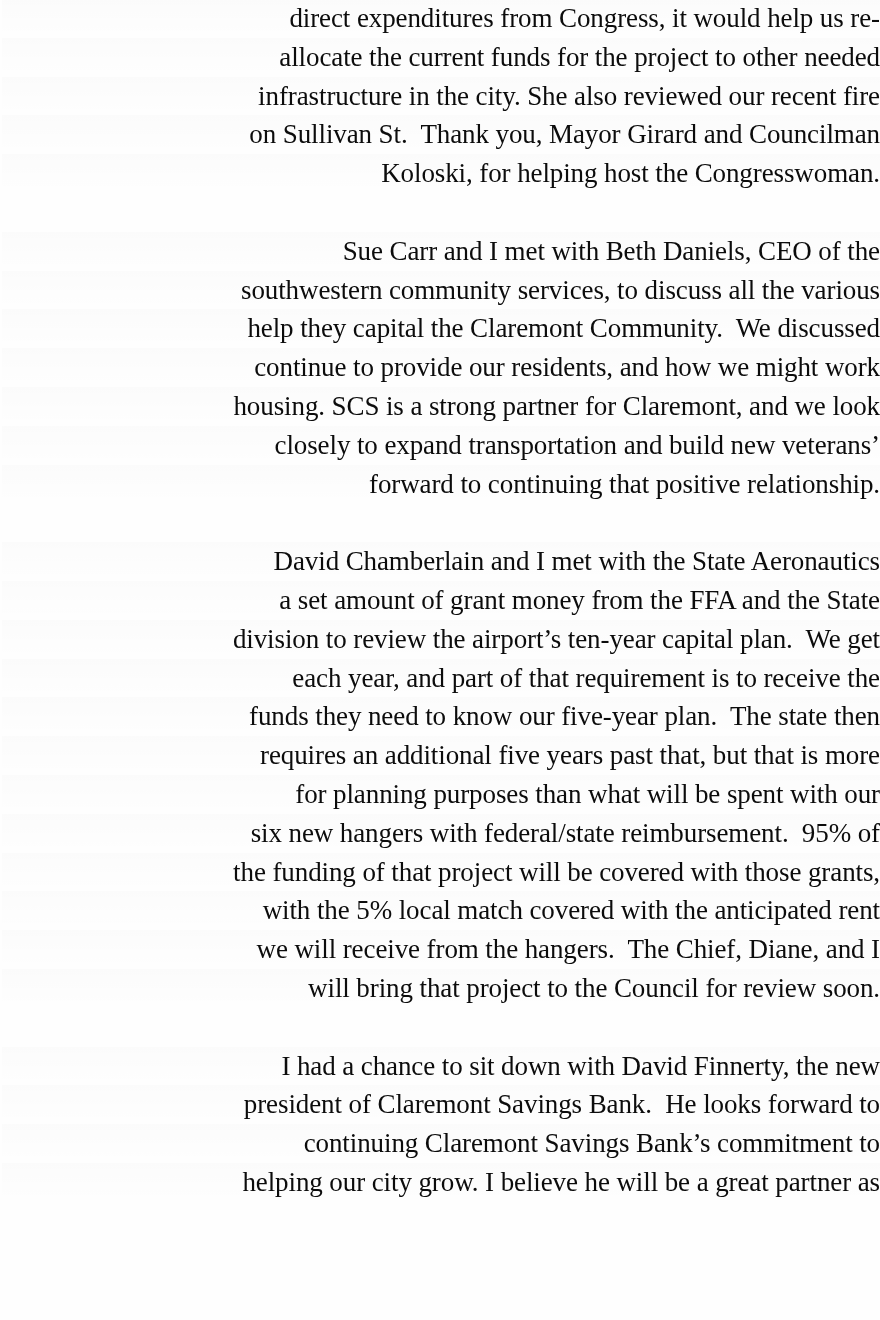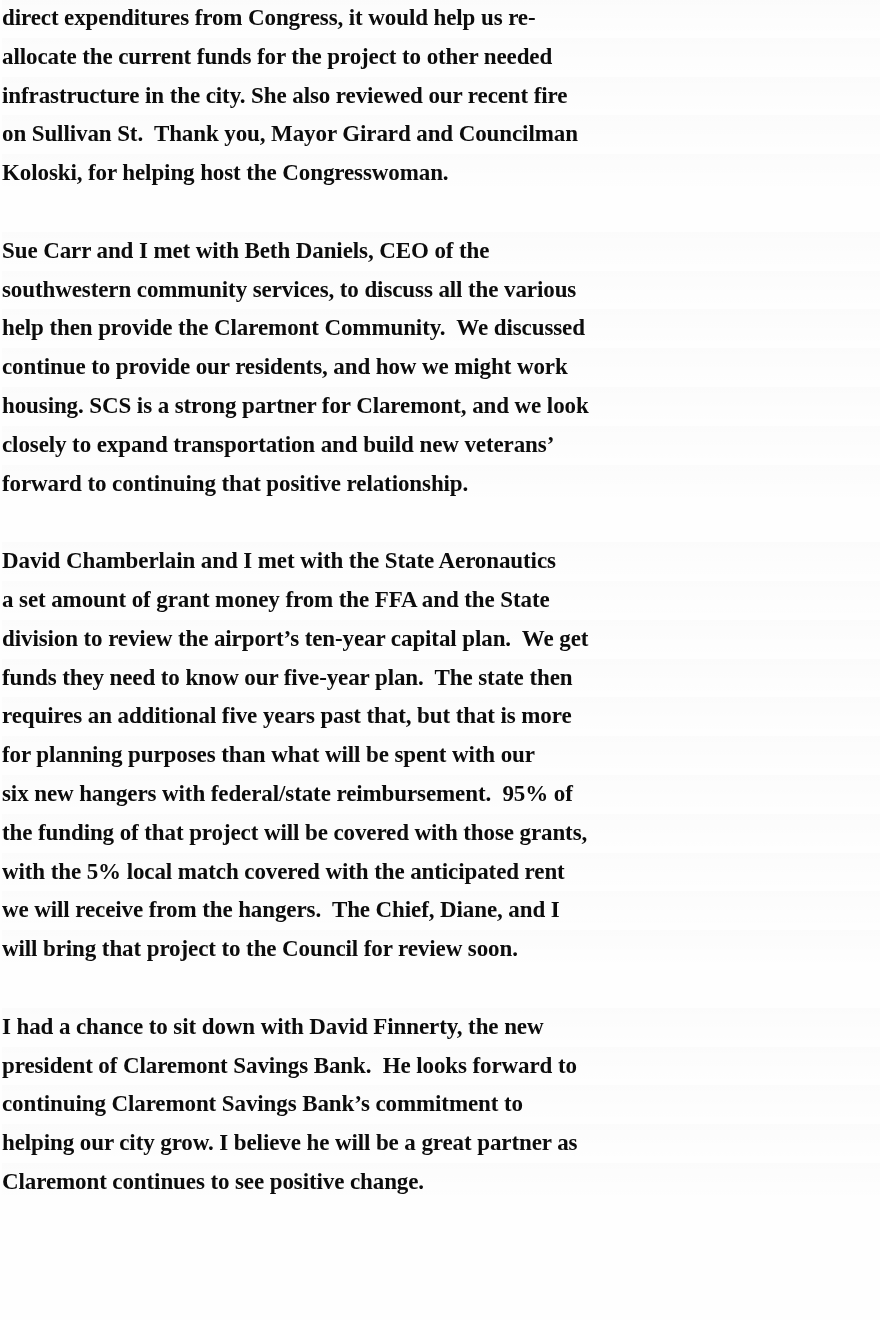--- a/index.html
+++ b/index.html
@@ -15,25 +15,26 @@
   .page {
     width: 880px;
     height: 1320px;
     background: #fefefe;
     box-sizing: border-box;
     padding: 0 0 0 2px;
     overflow: hidden;
   }
   .doc-body {
     font-family: "Liberation Serif", "DejaVu Serif", serif;
-    font-weight: 700;
-    font-size: 23px;
+    font-weight: 400;
+    font-size: 27px;
     line-height: 38.8px;
     color: #0c0c0c;
     margin-top: -1px;
+    text-align: right;
   }
   .paragraph {
     margin: 0 0 38.8px 0;
   }
   .paragraph:last-child {
     margin-bottom: 16px;
   }
   .line {
     white-space: pre;      
     letter-spacing: -0.1px;
@@ -49,40 +50,40 @@
       <div class="paragraph">
         <div class="line">direct expenditures from Congress, it would help us re-</div>
         <div class="line">allocate the current funds for the project to other needed</div>
         <div class="line">infrastructure in the city. She also reviewed our recent fire</div>
         <div class="line">on Sullivan St.  Thank you, Mayor Girard and Councilman</div>
         <div class="line">Koloski, for helping host the Congresswoman.</div>
       </div>
       <div class="paragraph">
         <div class="line">Sue Carr and I met with Beth Daniels, CEO of the</div>
         <div class="line">southwestern community services, to discuss all the various</div>
-        <div class="line">help then provide the Claremont Community.  We discussed</div>
+        <div class="line">help they capital the Claremont Community.  We discussed</div>
         <div class="line">continue to provide our residents, and how we might work</div>
         <div class="line">housing. SCS is a strong partner for Claremont, and we look</div>
         <div class="line">closely to expand transportation and build new veterans’</div>
         <div class="line">forward to continuing that positive relationship.</div>
       </div>
       <div class="paragraph">
         <div class="line">David Chamberlain and I met with the State Aeronautics</div>
         <div class="line">a set amount of grant money from the FFA and the State</div>
         <div class="line">division to review the airport’s ten-year capital plan.  We get</div>
+        <div class="line">each year, and part of that requirement is to receive the</div>
         <div class="line">funds they need to know our five-year plan.  The state then</div>
         <div class="line">requires an additional five years past that, but that is more</div>
         <div class="line">for planning purposes than what will be spent with our</div>
         <div class="line">six new hangers with federal/state reimbursement.  95% of</div>
         <div class="line">the funding of that project will be covered with those grants,</div>
         <div class="line">with the 5% local match covered with the anticipated rent</div>
         <div class="line">we will receive from the hangers.  The Chief, Diane, and I</div>
         <div class="line">will bring that project to the Council for review soon.</div>
       </div>
       <div class="paragraph">
         <div class="line">I had a chance to sit down with David Finnerty, the new</div>
         <div class="line">president of Claremont Savings Bank.  He looks forward to</div>
         <div class="line">continuing Claremont Savings Bank’s commitment to</div>
         <div class="line">helping our city grow. I believe he will be a great partner as</div>
-        <div class="line">Claremont continues to see positive change.</div>
       </div>
     </div>
 </div>
 
 </body></html>

